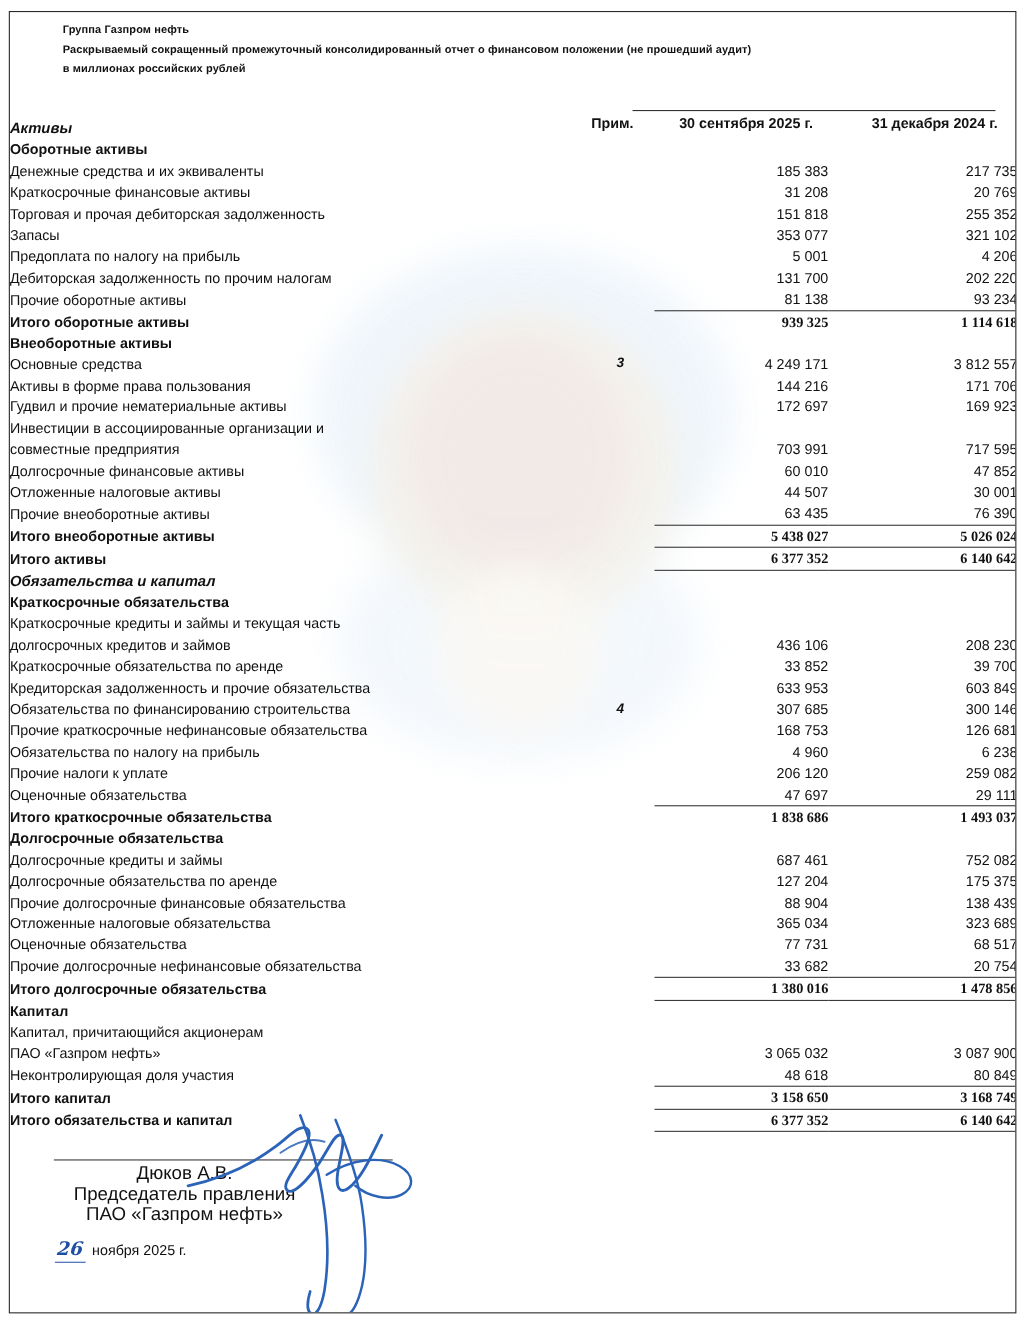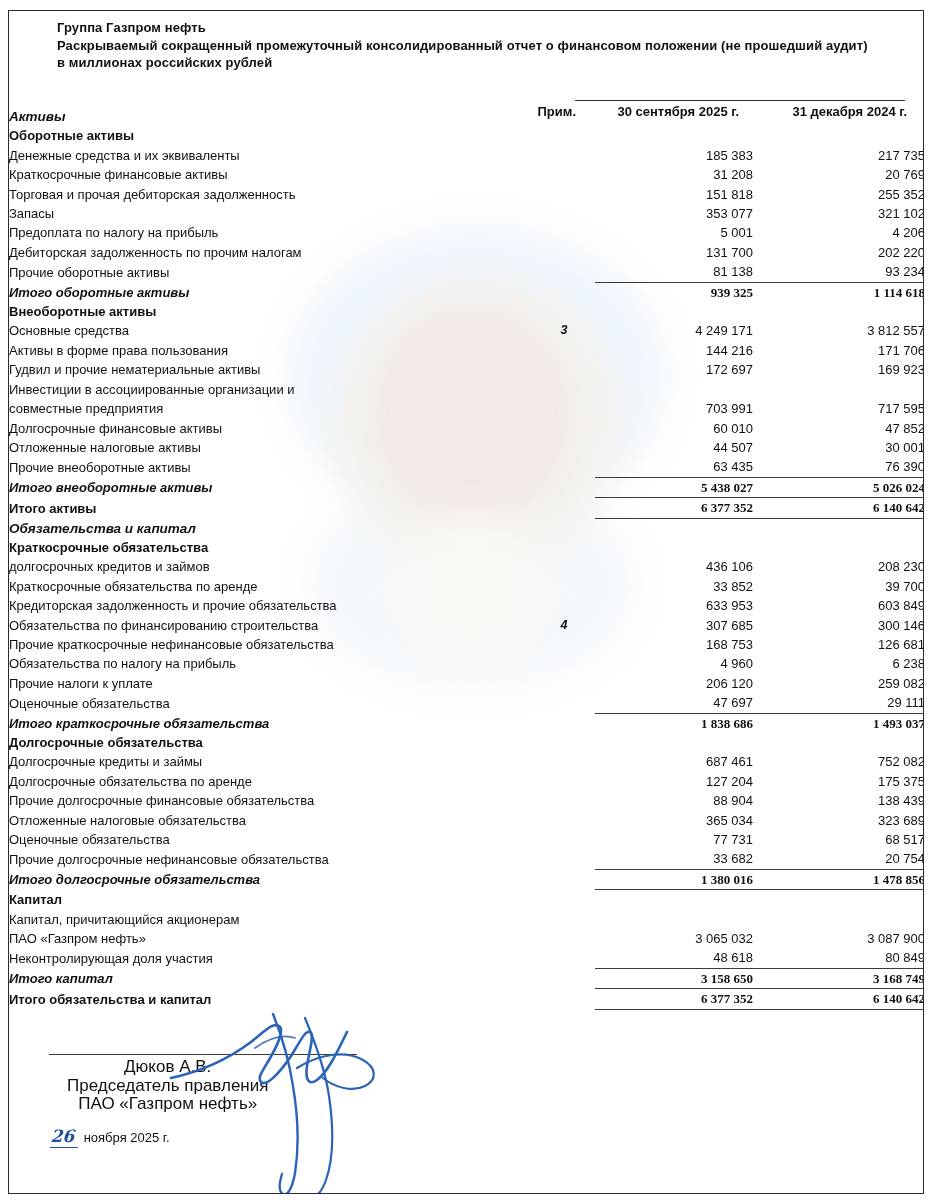--- a/index.html
+++ b/index.html
@@ -36,21 +36,21 @@
   #wm-b{left:60px;  top:55px;  width:280px; height:290px; background:#f3efe6; opacity:.85;}
   #wm-c{left:95px;  top:80px;  width:200px; height:215px; background:#efe4e2; opacity:.85;}
   #wm-d{left:30px;  top:250px; width:330px; height:215px; background:#d8e7f5; opacity:.35;}
   #wm-e{left:120px; top:290px; width:150px; height:150px; background:#faf7f2; opacity:.9;}
 
   #content{position:relative;z-index:2;}
 
   
   .doc-head{
     position:absolute; left:48px; top:8px; width:816px;
-    font-size:13px; font-weight:bold; line-height:17.5px;
+    font-size:10px; font-weight:bold; line-height:17.5px;
     letter-spacing:.1px;
   }
   .doc-head div{white-space:nowrap;}
 
   
   .col-heads{
     position:absolute; top:66px; left:0; width:916px;
     font-size:13px; font-weight:bold;
   }
   .ch{position:absolute; text-align:right; white-space:nowrap;margin-top:27px;}
@@ -81,21 +81,21 @@
   td.label{padding-left:40px;}
   td.note{text-align:center;font-style:italic;font-weight:bold;font-size:12.5px;}
   td.val{text-align:right;}
   td.v1{padding-right:28px;}
   td.v2{padding-right:18px;}
 
   
   .lvl0 td.label{padding-left:40px; font-weight:bold; font-style:italic; font-size:13.5px;}
   .lvl1 td.label{padding-left:58px; font-weight:bold;}
   .lvl2 td.label{padding-left:78px;}
-  .lvl3 td.label{padding-left:110px; font-weight:bold;font-style:italic;}
+  .lvl3 td.label{padding-left:110px; font-weight:bold;}
   .lvl4 td.label{padding-left:96px; font-weight:bold;margin-left:17px;}
 
   tr.total td.val{font-weight:bold;}
   tr.lvl3 td.val, tr.lvl4 td.val{font-weight:bold;font-family:Liberation Serif, serif;}
 
   
   td.rule-top{border-top:1.4px solid #3a3a3a;}
   td.rule-bot{border-bottom:1.4px solid #3a3a3a;}
 
   
@@ -293,20 +293,26 @@
             <td class="val v2 rule-top rule-bot">6 140 642</td>
           </tr>
           <tr class="lvl0">
             <td class="label">Обязательства и капитал</td>
             <td class="note"></td>
             <td class="val v1"></td>
             <td class="val v2"></td>
           </tr>
           <tr class="lvl1">
             <td class="label">Краткосрочные обязательства</td>
+            <td class="note"></td>
+            <td class="val v1"></td>
+            <td class="val v2"></td>
+          </tr>
+          <tr class="lvl2">
+            <td class="label">Краткосрочные кредиты и займы и текущая часть</td>
             <td class="note"></td>
             <td class="val v1"></td>
             <td class="val v2"></td>
           </tr>
           <tr class="lvl2">
             <td class="label">долгосрочных кредитов и займов</td>
             <td class="note"></td>
             <td class="val v1">436 106</td>
             <td class="val v2">208 230</td>
           </tr>

